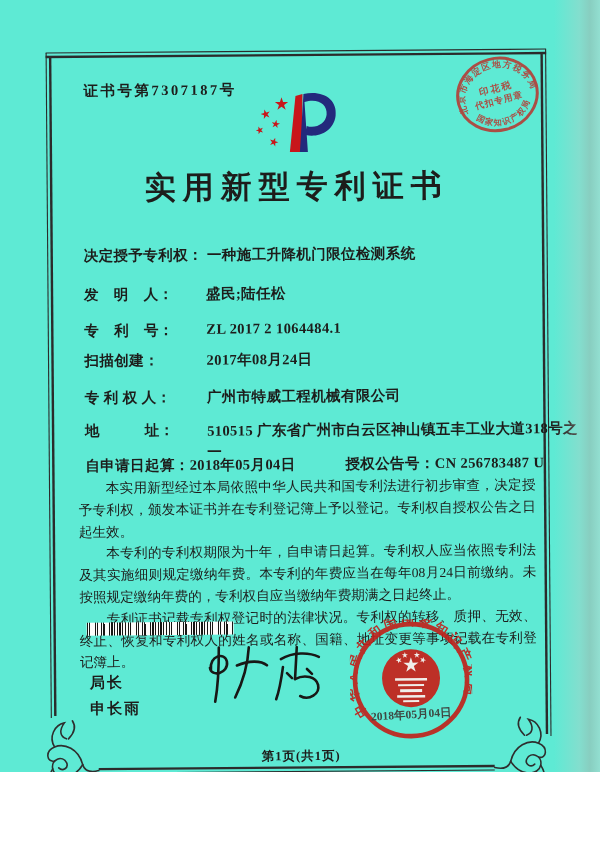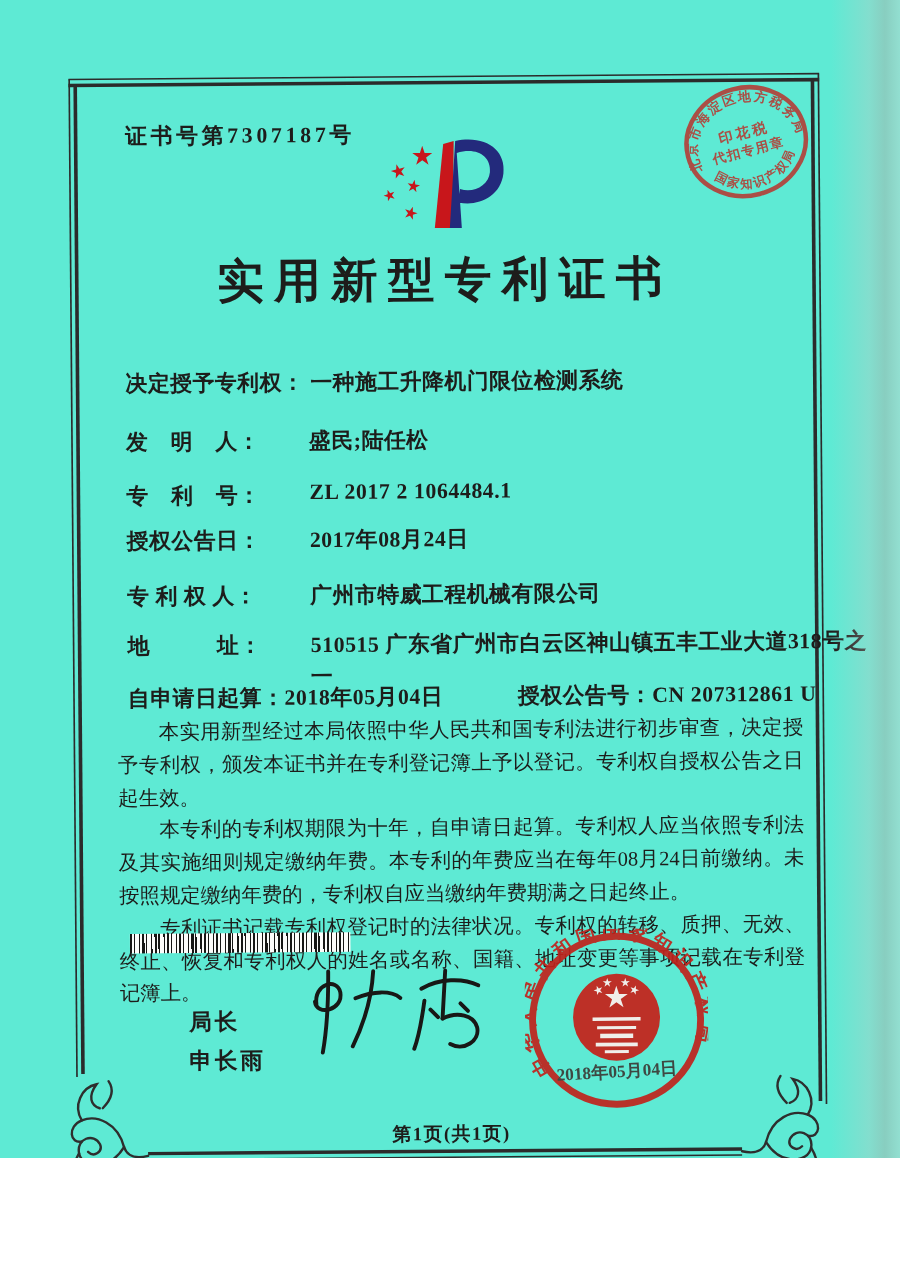--- a/index.html
+++ b/index.html
@@ -12,21 +12,21 @@
   .title{left:48px;width:501px;top:166px;text-align:center;font-size:31px;font-weight:bold;letter-spacing:7px;}
   .frow{left:85px;font-size:14.5px;font-weight:600;letter-spacing:.4px;white-space:nowrap;}
   .frow .lab{display:inline-block;min-width:118px;}
   .frow .val{display:inline-block;vertical-align:top;}
   .frow .wrapval{white-space:normal;width:372px;line-height:21px;}
   .grant2{position:absolute;left:260px;top:0;white-space:nowrap;}
   .paras{left:78px;top:476px;width:457px;font-size:13.6px;line-height:21.8px;text-align:justify;font-weight:500;}
   .paras p{margin:0;text-indent:2em;}
   .barcode{left:85px;top:621px;width:147px;height:13px;
     background:repeating-linear-gradient(90deg,#161614 0,#161614 1.5px,#fcfcfa 1.5px,#fcfcfa 2.6px,#161614 2.6px,#161614 3.4px,#fcfcfa 3.4px,#fcfcfa 6px,#161614 6px,#161614 6.8px,#fcfcfa 6.8px,#fcfcfa 8.2px);}
-  .director{left:88px;top:668px;font-size:15px;font-weight:bold;letter-spacing:2px;line-height:26px;margin-left:36px;}
+  .director{left:88px;top:668px;font-size:15px;font-weight:bold;letter-spacing:2px;line-height:26px;}
   .page-num{left:48px;width:501px;top:748px;text-align:center;font-size:12.5px;letter-spacing:1px;font-weight:600;}
   .right-shadow{position:absolute;right:0;top:0;width:46px;height:800px;
     background:linear-gradient(90deg,rgba(205,205,200,0) 0%,rgba(200,200,195,.35) 55%,rgba(178,178,172,.5) 78%,rgba(210,210,205,.45) 100%);}
   .scan-footer-text{left:413px;top:821px;font-size:16.5px;font-weight:600;color:#2c2c2a;letter-spacing:1.5px;white-space:nowrap;}
   .seal-date{font-weight:bold;}
 </style>
 </head>
 <body>
 
 <svg width="0" height="0" style="position:absolute">
@@ -90,34 +90,34 @@
     </div>
     <div class="abs frow" style="top:284px;">
       <span class="lab">发　明　人：</span>
       <span class="val">盛民;陆任松</span>
     </div>
     <div class="abs frow" style="top:320px;">
       <span class="lab">专　利　号：</span>
       <span class="val">ZL 2017 2 1064484.1</span>
     </div>
     <div class="abs frow" style="top:350px;">
-      <span class="lab">授权公告日：</span>
+      <span class="lab">扫描创建：</span>
       <span class="val">2017年08月24日</span>
     </div>
     <div class="abs frow" style="top:387px;">
       <span class="lab">专 利 权 人：</span>
       <span class="val">广州市特威工程机械有限公司</span>
     </div>
     <div class="abs frow" style="top:420px;">
       <span class="lab">地　　　址：</span>
       <span class="val wrapval">510515 广东省广州市白云区神山镇五丰工业大道318号之一</span>
     </div>
     <div class="abs frow" style="top:455px;">
       <span>自申请日起算：</span><span>2018年05月04日</span>
-      <span class="grant2"><span>授权公告号：</span><span>CN 207312861 U</span></span>
+      <span class="grant2"><span>授权公告号：</span><span>CN 256783487 U</span></span>
     </div>
 
     <div class="abs paras">
       <p>本实用新型经过本局依照中华人民共和国专利法进行初步审查，决定授予专利权，颁发本证书并在专利登记簿上予以登记。专利权自授权公告之日起生效。</p>
       <p>本专利的专利权期限为十年，自申请日起算。专利权人应当依照专利法及其实施细则规定缴纳年费。本专利的年费应当在每年08月24日前缴纳。未按照规定缴纳年费的，专利权自应当缴纳年费期满之日起终止。</p>
       <p>专利证书记载专利权登记时的法律状况。专利权的转移、质押、无效、终止、恢复和专利权人的姓名或名称、国籍、地址变更等事项记载在专利登记簿上。</p>
     </div>
 
     <div class="abs barcode"></div>
 

